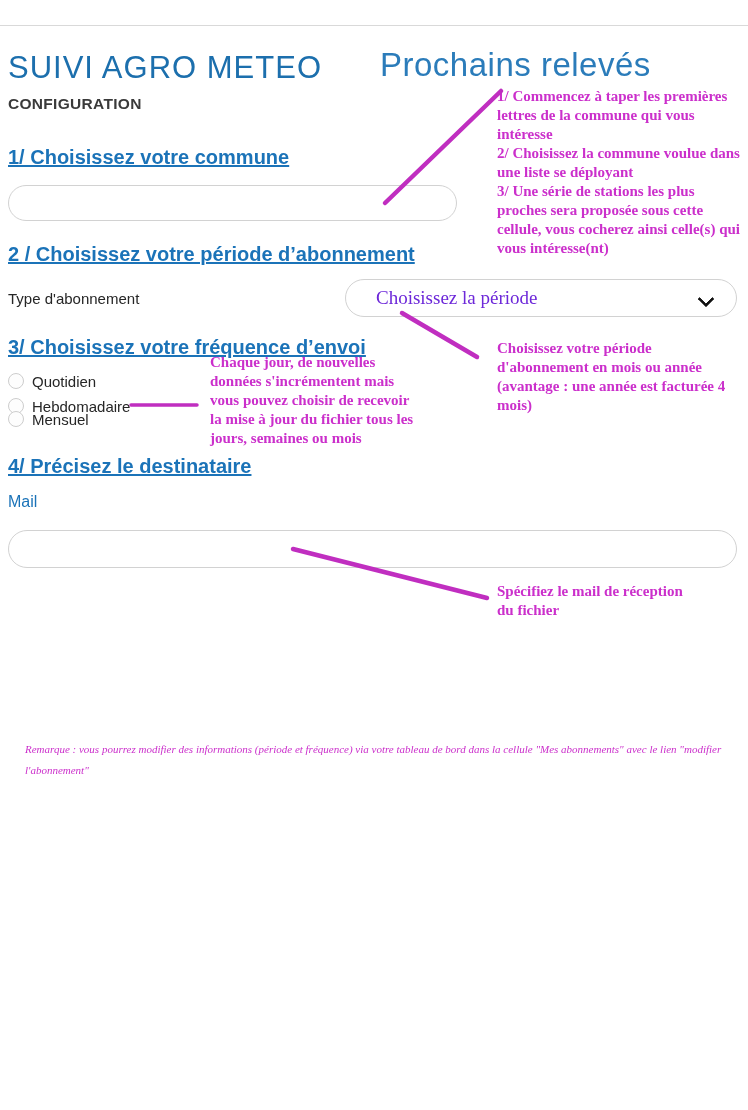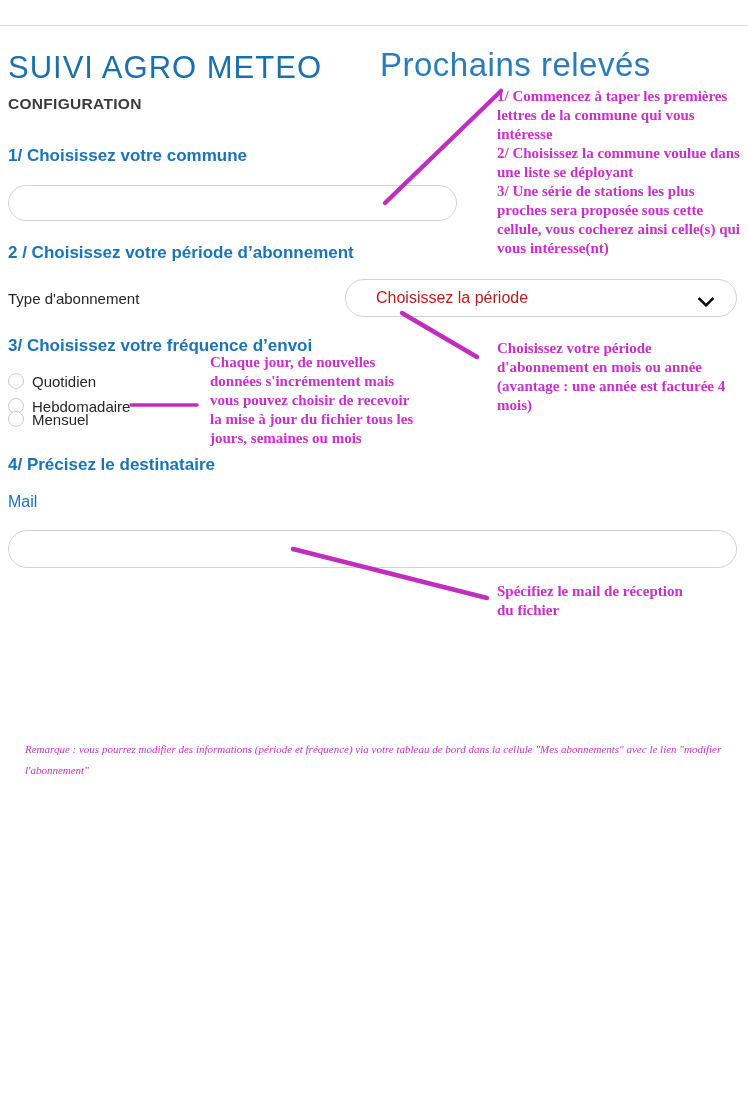--- a/index.html
+++ b/index.html
@@ -8,35 +8,35 @@
     font-family:"Liberation Sans",sans-serif;overflow:hidden;
   }
   .top-divider{position:absolute;left:0;top:25px;width:748px;height:0;
     border-top:1.5px solid #d9d9d9;}
   .app-title{position:absolute;left:8px;top:50px;font-size:31px;letter-spacing:1px;
     color:#1c6fad;font-weight:500;white-space:nowrap;}
   .page-subtitle{position:absolute;left:380px;top:46px;font-size:33px;font-weight:300;
     color:#2b7cba;letter-spacing:0.5px;white-space:nowrap;}
   .config-label{position:absolute;left:8px;top:95px;font-size:15.5px;font-weight:bold;
     color:#3a3a3a;letter-spacing:0.3px;}
-  .step-heading{position:absolute;left:8px;font-size:17px;font-weight:bold;
-    color:#1b73b8;white-space:nowrap;}
+  .step-heading{position:absolute;left:8px;font-size:20px;font-weight:bold;
+    color:#1b73b8;white-space:nowrap;text-decoration:underline;}
   .field-label{position:absolute;font-size:15px;color:#262626;}
   .pill-input{
     position:absolute;left:8px;box-sizing:border-box;background:#fff;
     border:1px solid #d2d2d2;border-radius:19px;outline:none;
     font-family:"Liberation Sans",sans-serif;font-size:15px;color:#262626;
     padding:0 22px;
   }
   .select-pill{
     position:absolute;left:345px;top:279px;width:392px;height:38px;box-sizing:border-box;
     background:#fff;border:1px solid #d2d2d2;border-radius:19px;cursor:pointer;
     display:flex;align-items:center;
   }
-  .select-pill .select-value{margin-left:30px;font-size:16px;color:#b91c1c;}
+  .select-pill .select-value{margin-left:30px;font-size:19px;color:#6d28d9;font-family:Liberation Serif, serif;}
   .chevron{
     position:absolute;right:24px;top:13px;width:9px;height:9px;
     border-right:3px solid #111;border-bottom:3px solid #111;
     transform:rotate(45deg);border-radius:1px;
   }
   .radio-row{position:absolute;left:8px;height:18px;display:flex;align-items:center;}
   .radio-circle{
     display:inline-block;width:16px;height:16px;border-radius:50%;
     border:1px solid #cdcdcd;background:#fdfdfd;box-sizing:border-box;cursor:pointer;
   }

